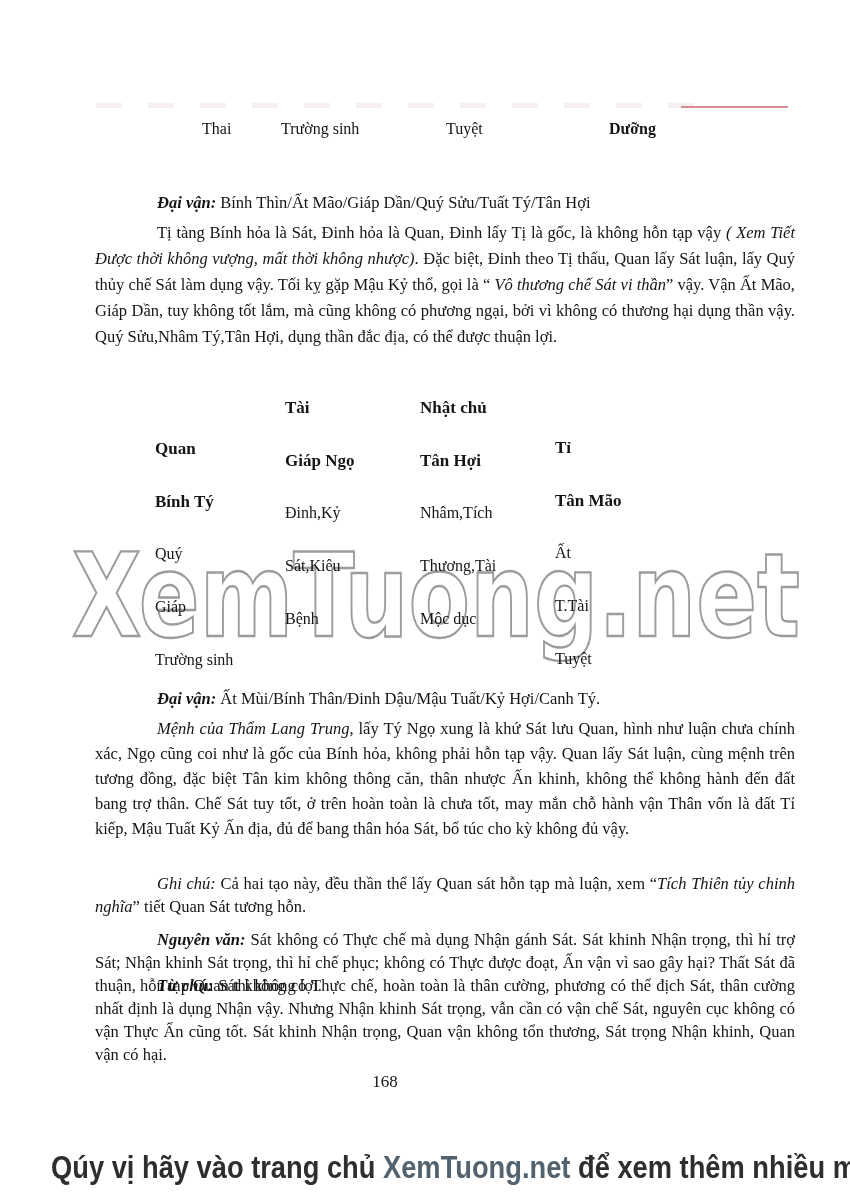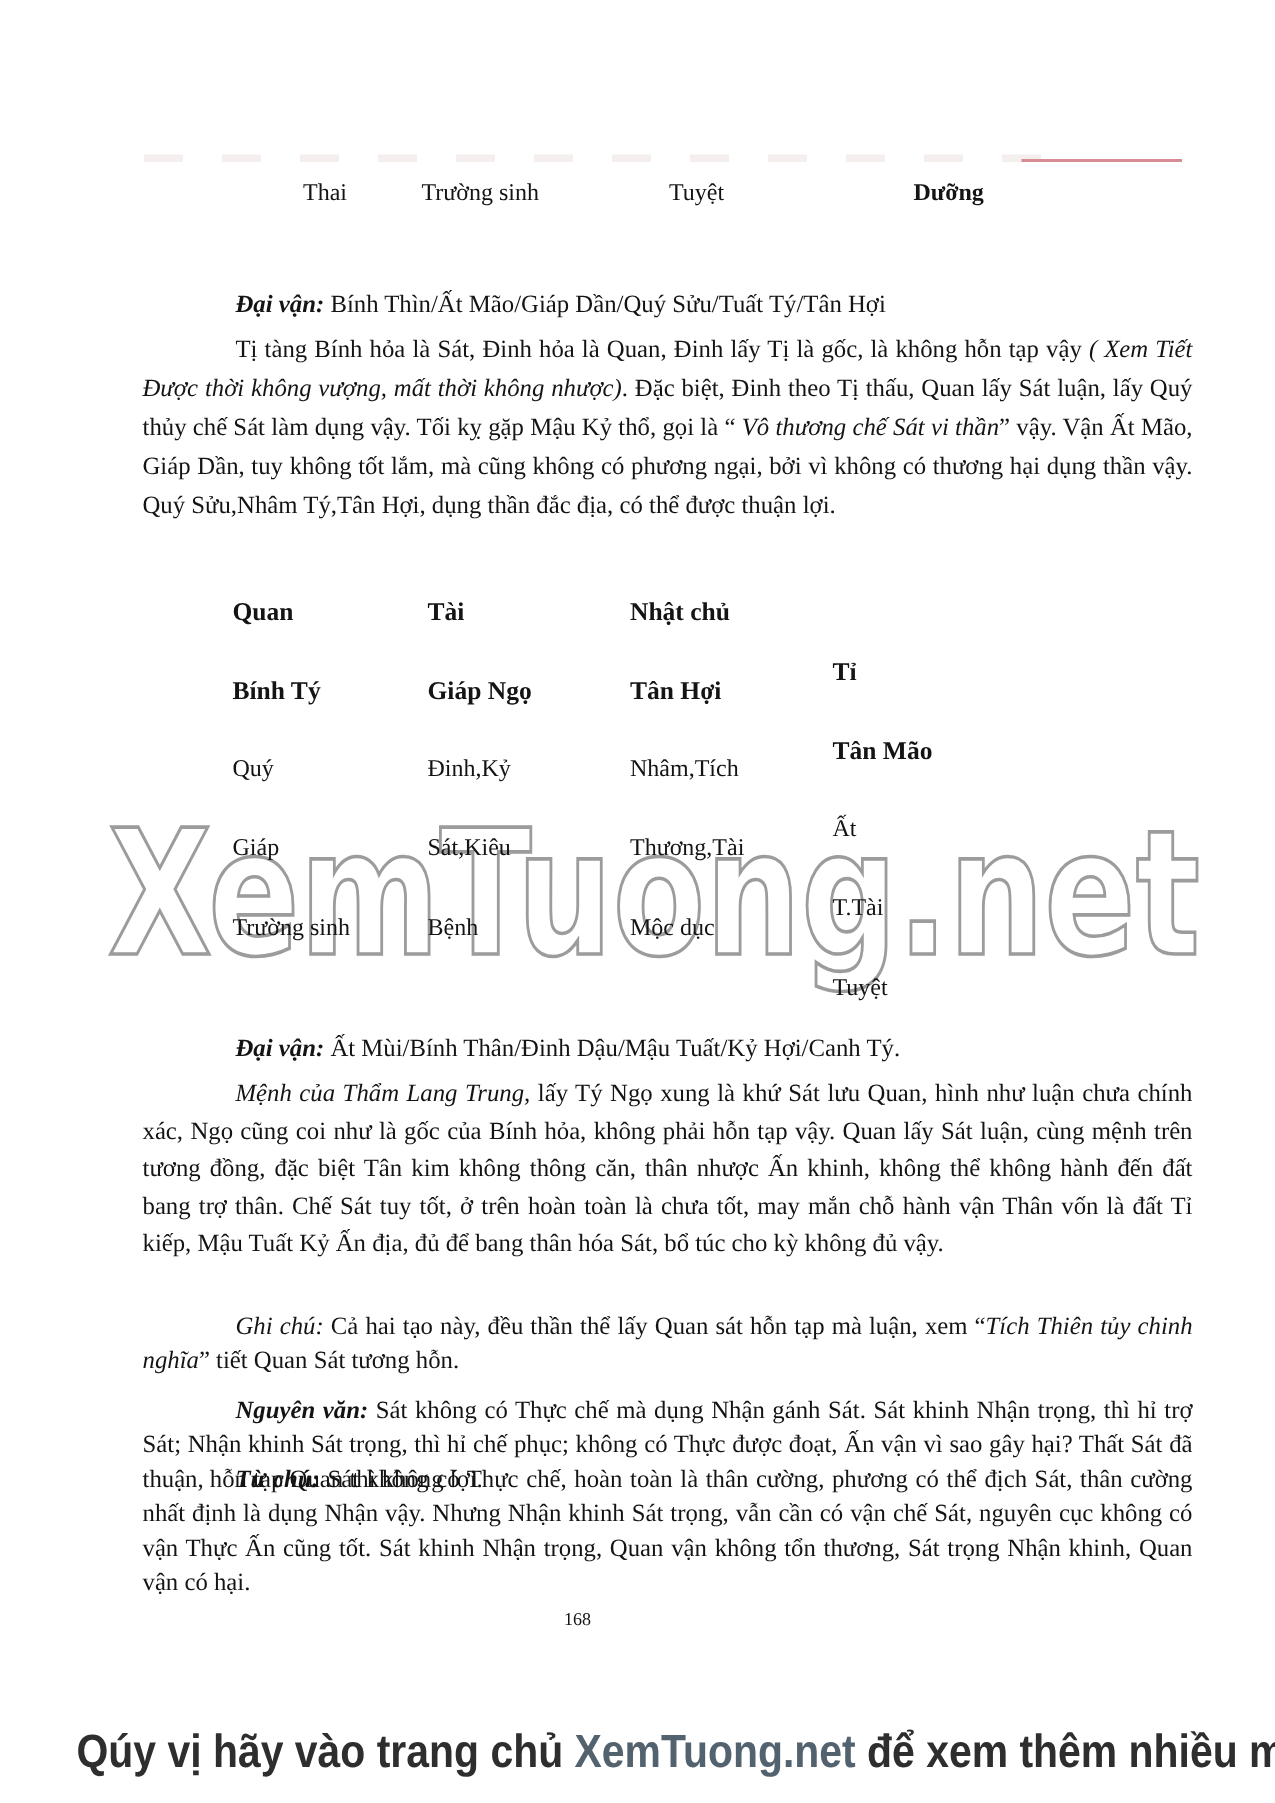--- a/index.html
+++ b/index.html
@@ -32,27 +32,27 @@
     opacity:.38;z-index:1;
   }
   .redline{
     position:absolute;left:681px;top:106px;width:107px;height:2px;
     z-index:1;
   }
   
   .row4{position:absolute;left:95px;width:700px;height:22px;z-index:2;}
   .row4 span{position:absolute;top:0;white-space:nowrap;}
   .sr-c1{left:63px;margin-left:44px;}  .sr-c2{left:186px;} .sr-c3{left:351px;} .sr-c4{left:514px;font-weight:bold;}
-  .tb-c1{left:60px;}  .tb-c2{left:190px;} .tb-c3{left:325px;} .tb-c4{left:460px;margin-top:40px;}
+  .tb-c1{left:60px;margin-top:41px;}  .tb-c2{left:190px;} .tb-c3{left:325px;} .tb-c4{left:460px;margin-top:40px;}
   .trow{font-size:16px;}
   .trow.bold{font-weight:bold;font-size:17px;}
   .watermark{position:absolute;left:70px;top:534px;z-index:1;}
   .pagenum{
     position:absolute;left:0;top:1072px;width:770px;
-    text-align:center;font-size:12px;z-index:2;
+    text-align:center;font-size:17px;z-index:2;
   }
   .footer{
     position:absolute;left:0;top:1150px;width:850px;
     text-align:center;white-space:nowrap;
     font-family:"Liberation Sans","DejaVu Sans",sans-serif;
     font-size:31px;font-weight:bold;color:#2e2e2e;
     transform:scaleX(0.88);transform-origin:center;
     z-index:2;
   }
   .footer a{text-decoration:none;}

